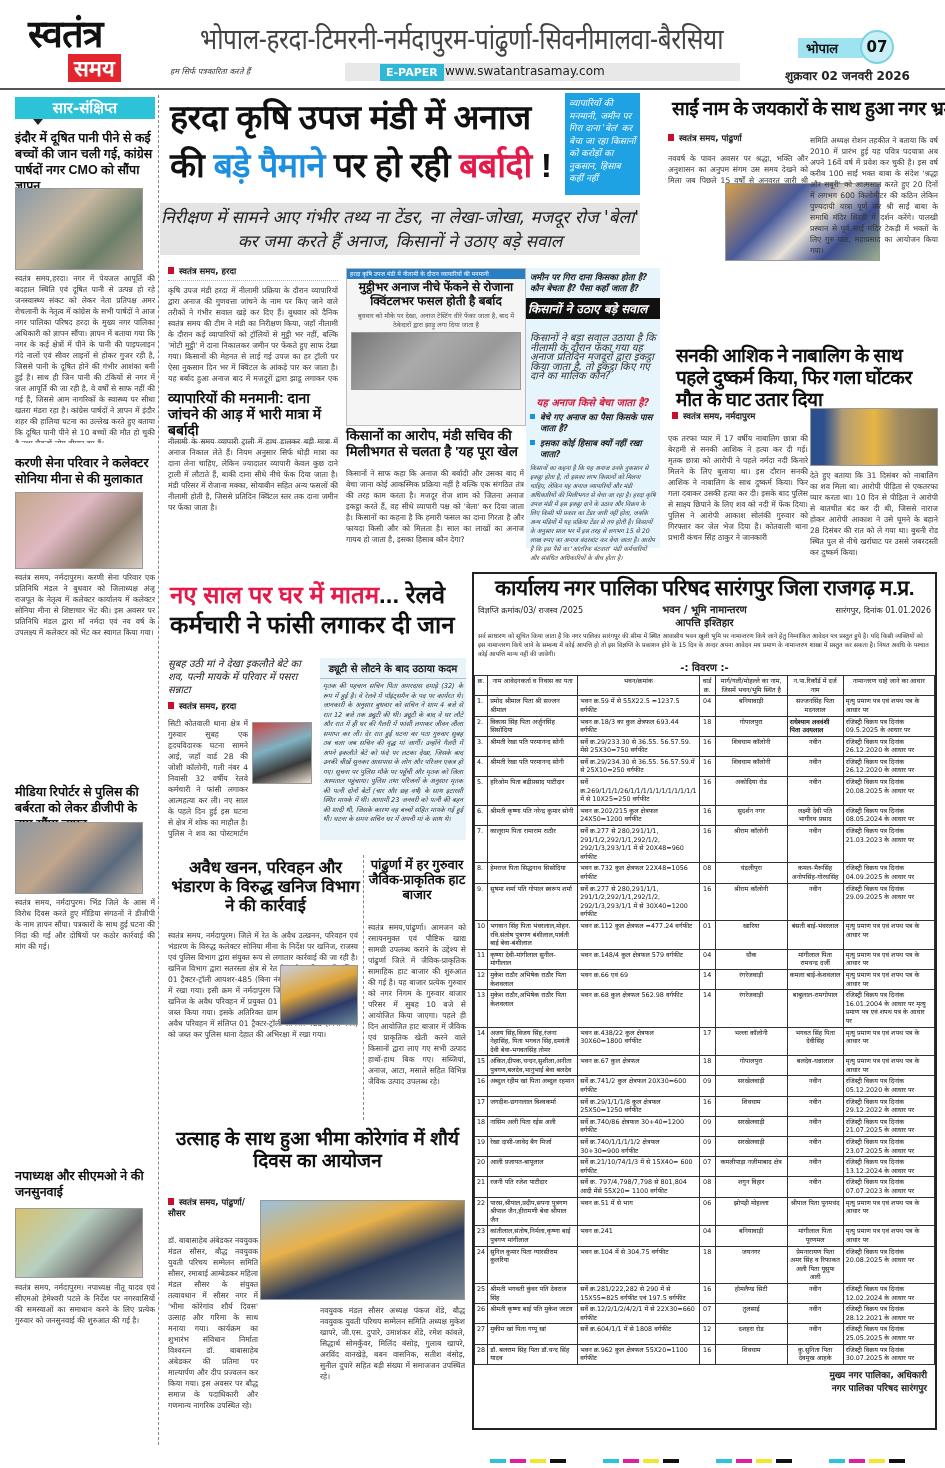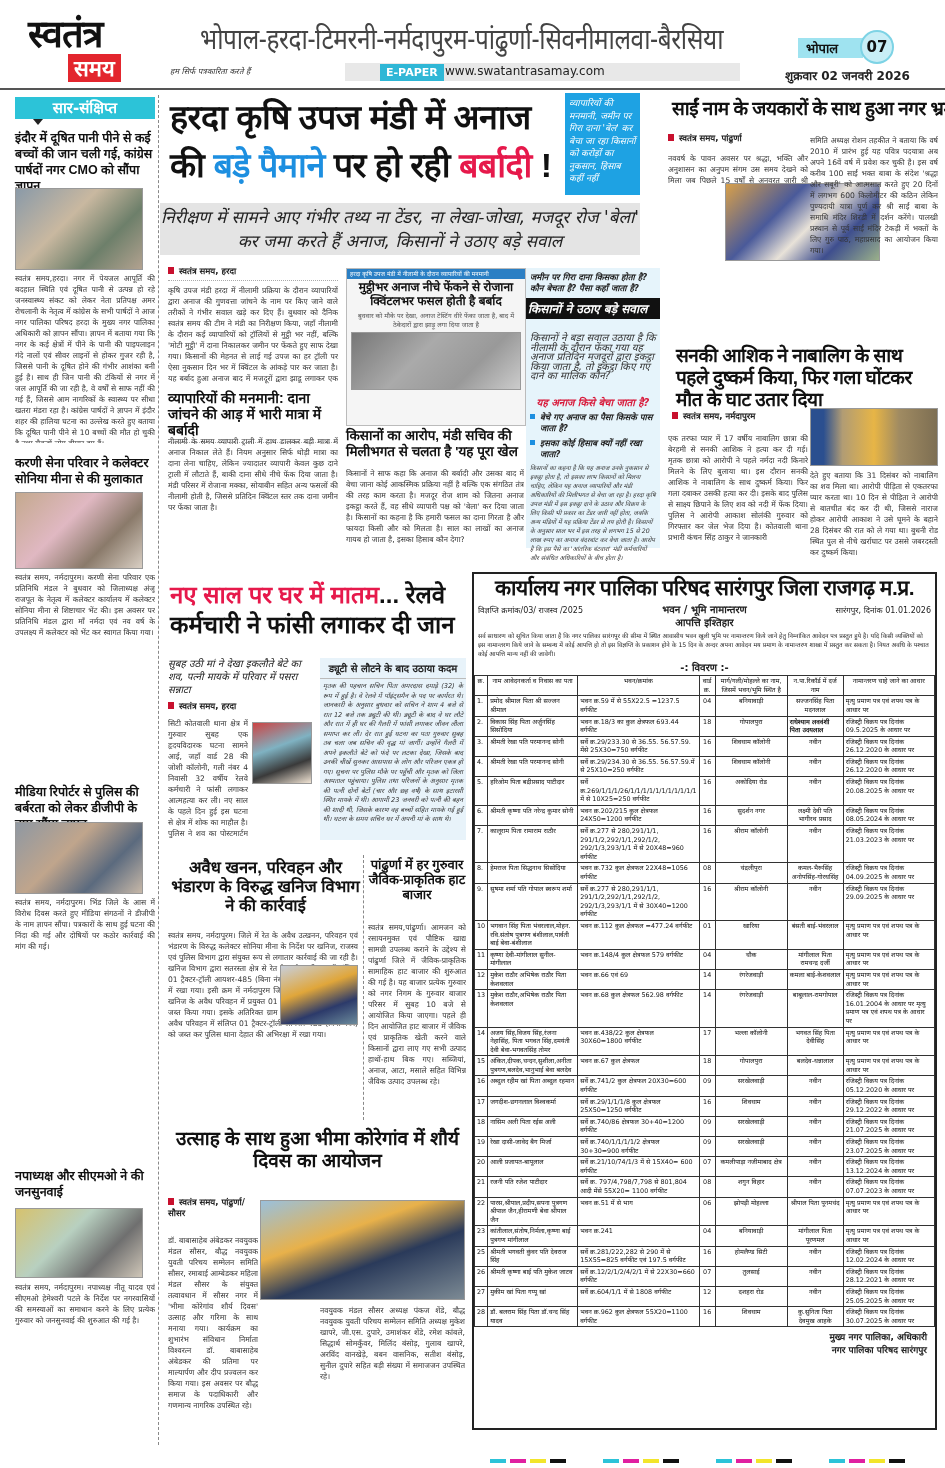--- a/index.html
+++ b/index.html
@@ -371,20 +371,29 @@
         <tr>
           <td>23</td>
           <td>कांतीलाल,संतोष,निर्मला,कृष्णा बाई पुत्रगण मांगीलाल</td>
           <td>भवन क्र.241</td>
           <td style="text-align: center;">04</td>
           <td style="text-align: center;">बनियावाड़ी</td>
           <td style="text-align: center; margin-top: 20px;">मांगीलाल पिता पूरणमल</td>
           <td>मृत्यु प्रमाण पत्र एवं शपथ पत्र के आधार पर</td>
         </tr>
         <tr>
+          <td>24</td>
+          <td>सुनिल कुमार पिता ग्यारसीराम कुलरिया</td>
+          <td>भवन क्र.104 में से 304.75 वर्गफीट</td>
+          <td style="text-align: center;">18</td>
+          <td style="text-align: center;">जयनगर</td>
+          <td style="text-align: center;">प्रेमनारायण पिता अमर सिंह व रिफाकत अली पिता यूसुफ अली</td>
+          <td>रजिस्ट्री विक्रय पत्र दिनांक 20.08.2025 के आधार पर</td>
+        </tr>
+        <tr>
           <td>25</td>
           <td>श्रीमती भगवती कुंवर पति देवराज सिंह</td>
           <td>सर्वे क्र.281/222,282 से 290 में से 15X55=825 वर्गफीट एवं 197.5 वर्गफीट</td>
           <td style="text-align: center;">16</td>
           <td style="text-align: center;">होमलैण्ड सिटी</td>
           <td style="text-align: center;">नवीन</td>
           <td>रजिस्ट्री विक्रय पत्र दिनांक 12.02.2024 के आधार पर</td>
         </tr>
         <tr>
           <td>26</td>

